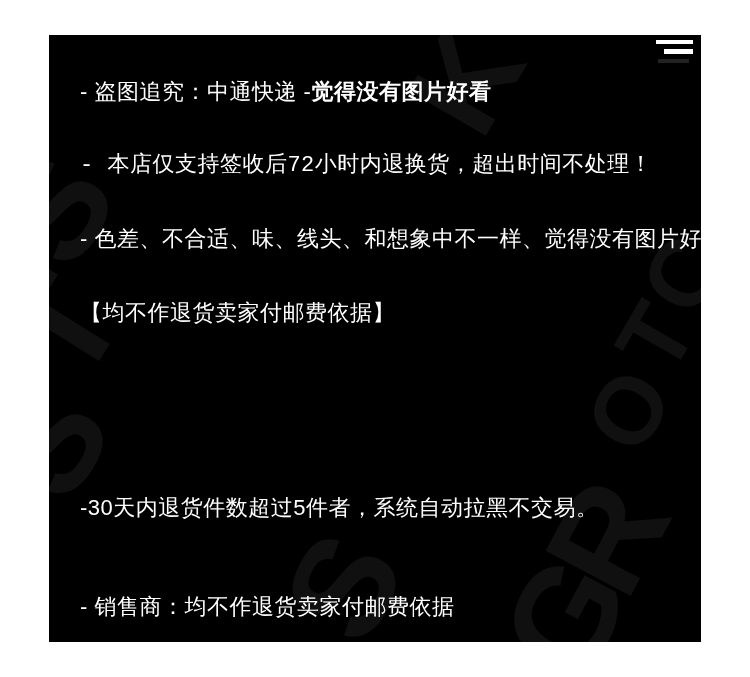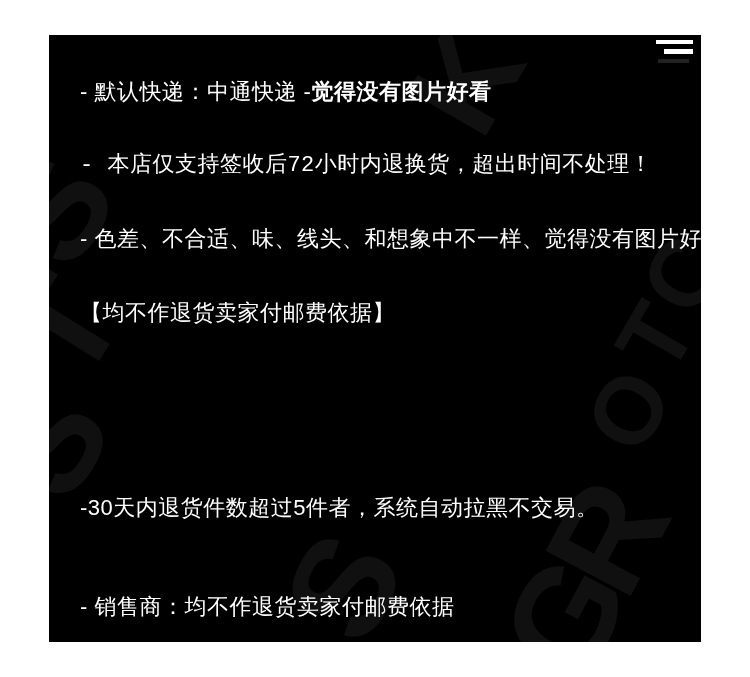--- a/index.html
+++ b/index.html
@@ -62,21 +62,21 @@
         <span class="wm-letter" style="left: 248px; top: 482px; font-size: 140px; transform: rotate(-62deg);">S</span>
       </div>
 
     <div class="menu-icon">
       <span class="bar bar1"></span>
       <span class="bar bar2"></span>
       <span class="bar bar3"></span>
     </div>
 
     <div class="text-layer" id="lines">
-        <div class="text-line" style="top: 46px;"><span>- 默认快递：中通快递 -</span><span class="seg-bold">觉得没有图片好看</span></div>
+        <div class="text-line" style="top: 46px;"><span>- 盗图追究：中通快递 -</span><span class="seg-bold">觉得没有图片好看</span></div>
         <div class="text-line" style="top: 119.6px; font-family: Liberation Mono, monospace;"><span>- 本店仅支持签收后72小时内退换货，超出时间不处理！</span></div>
         <div class="text-line" style="top: 193.2px;"><span>- 色差、不合适、味、线头、和想象中不一样、觉得没有图片好看</span></div>
         <div class="text-line" style="top: 266.8px; text-align: right;"><span>【均不作退货卖家付邮费依据】</span></div>
         <div class="text-line" style="top: 414px; margin-top: 48px;"><span>-30天内退货件数超过5件者，系统自动拉黑不交易。</span></div>
         <div class="text-line" style="top: 561.2px;"><span>- 销售商：均不作退货卖家付邮费依据</span></div>
       </div>
 
   </div>
 </div>
 

